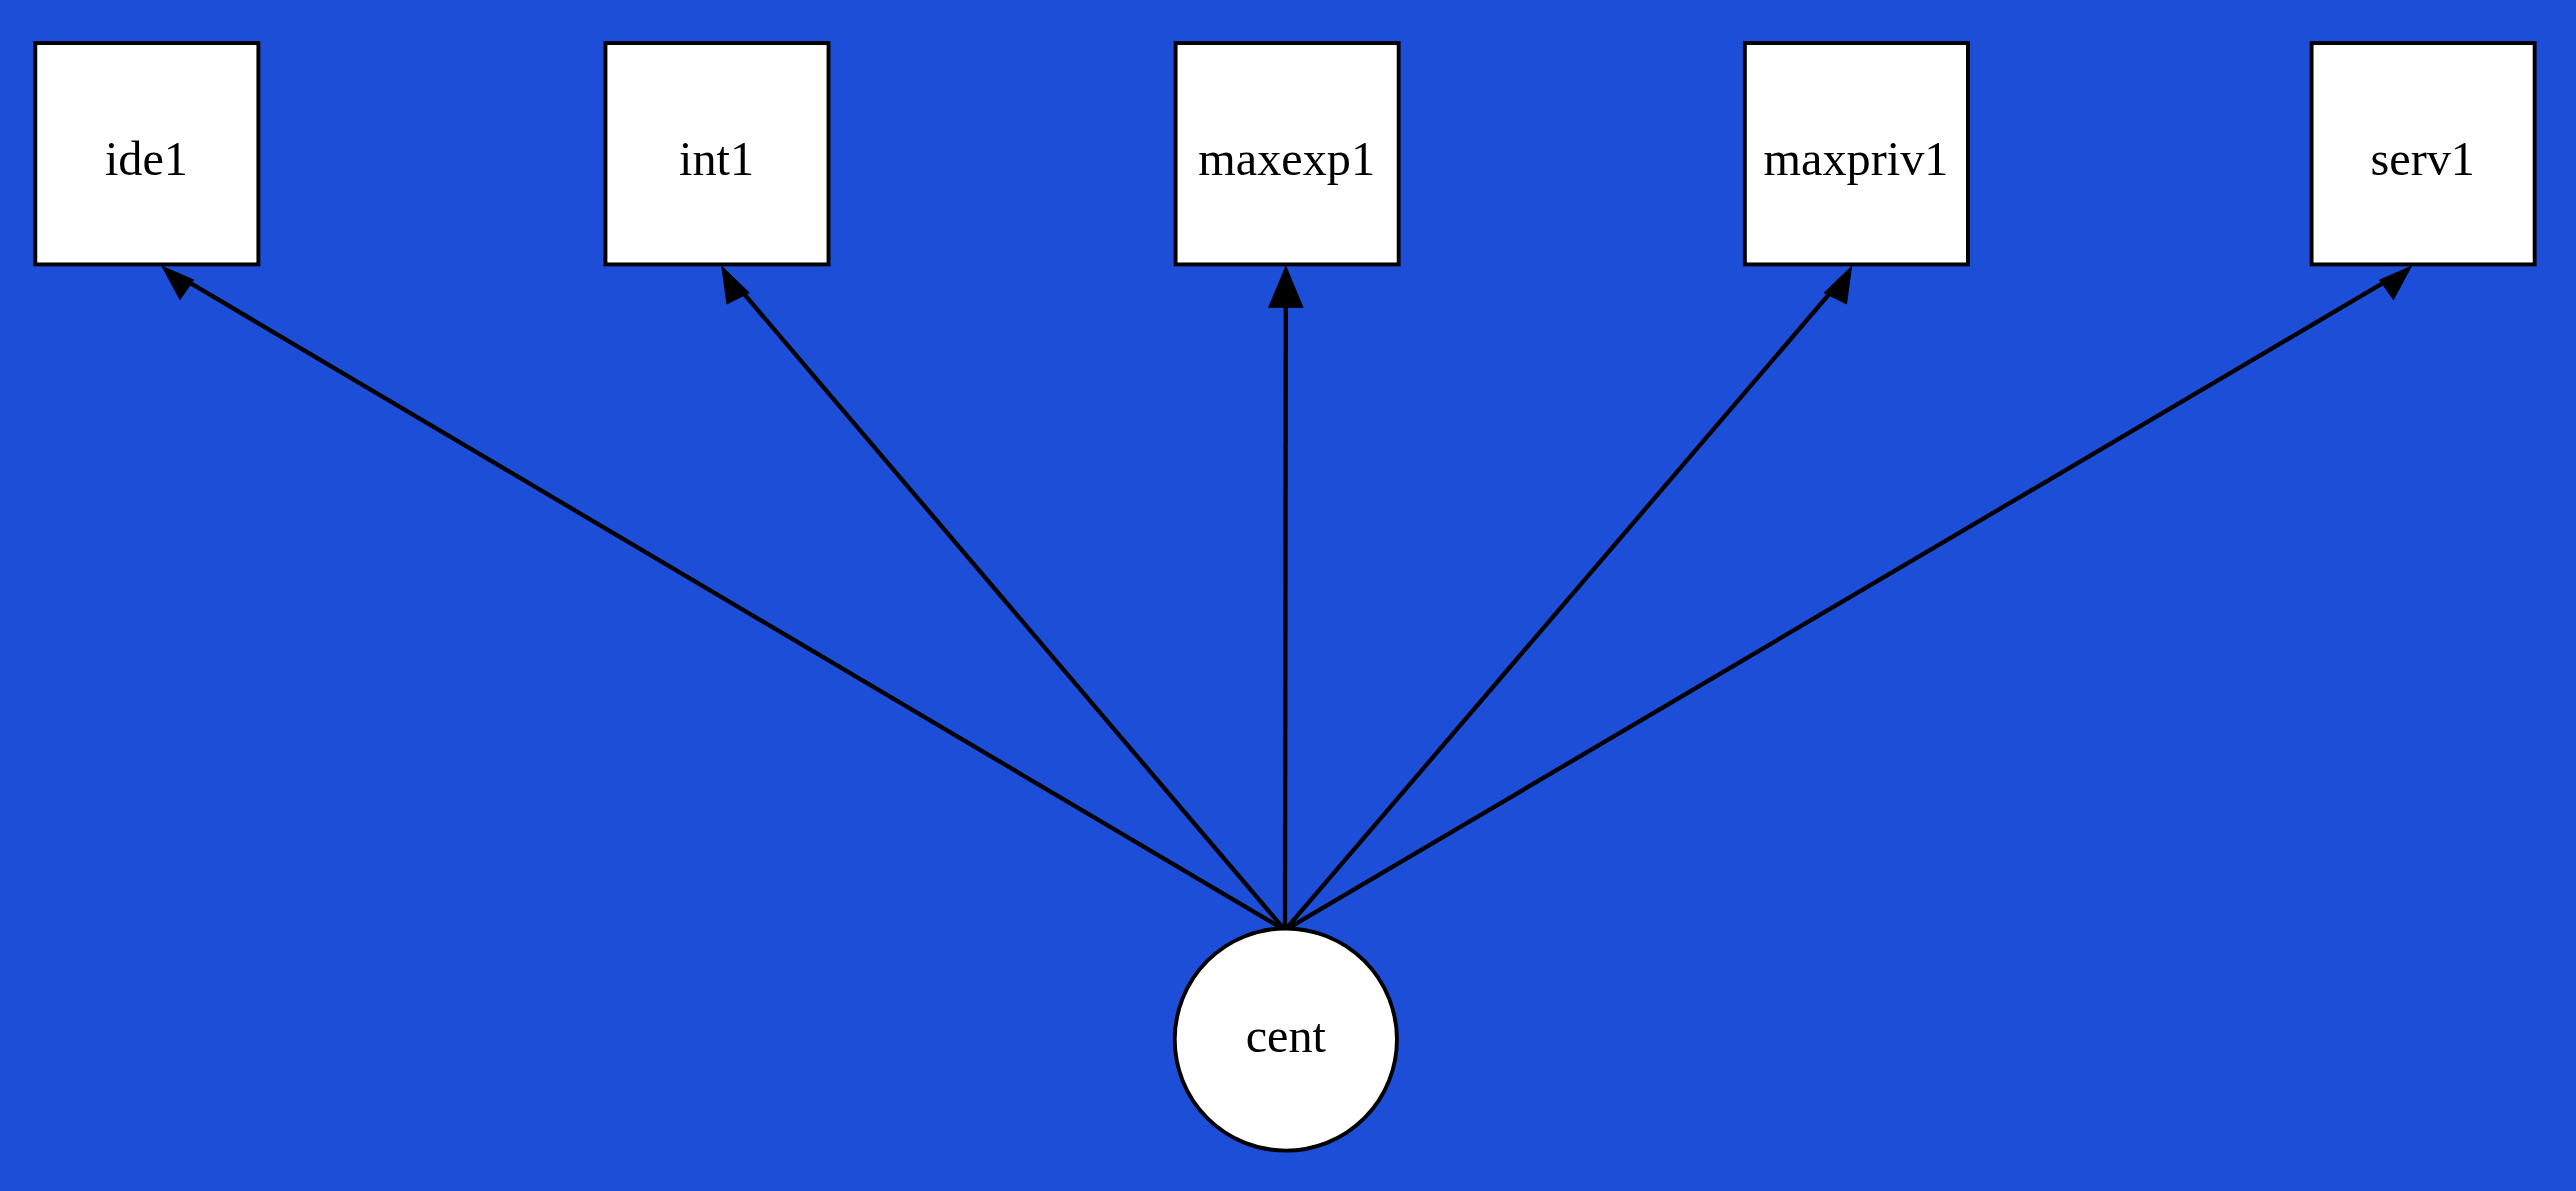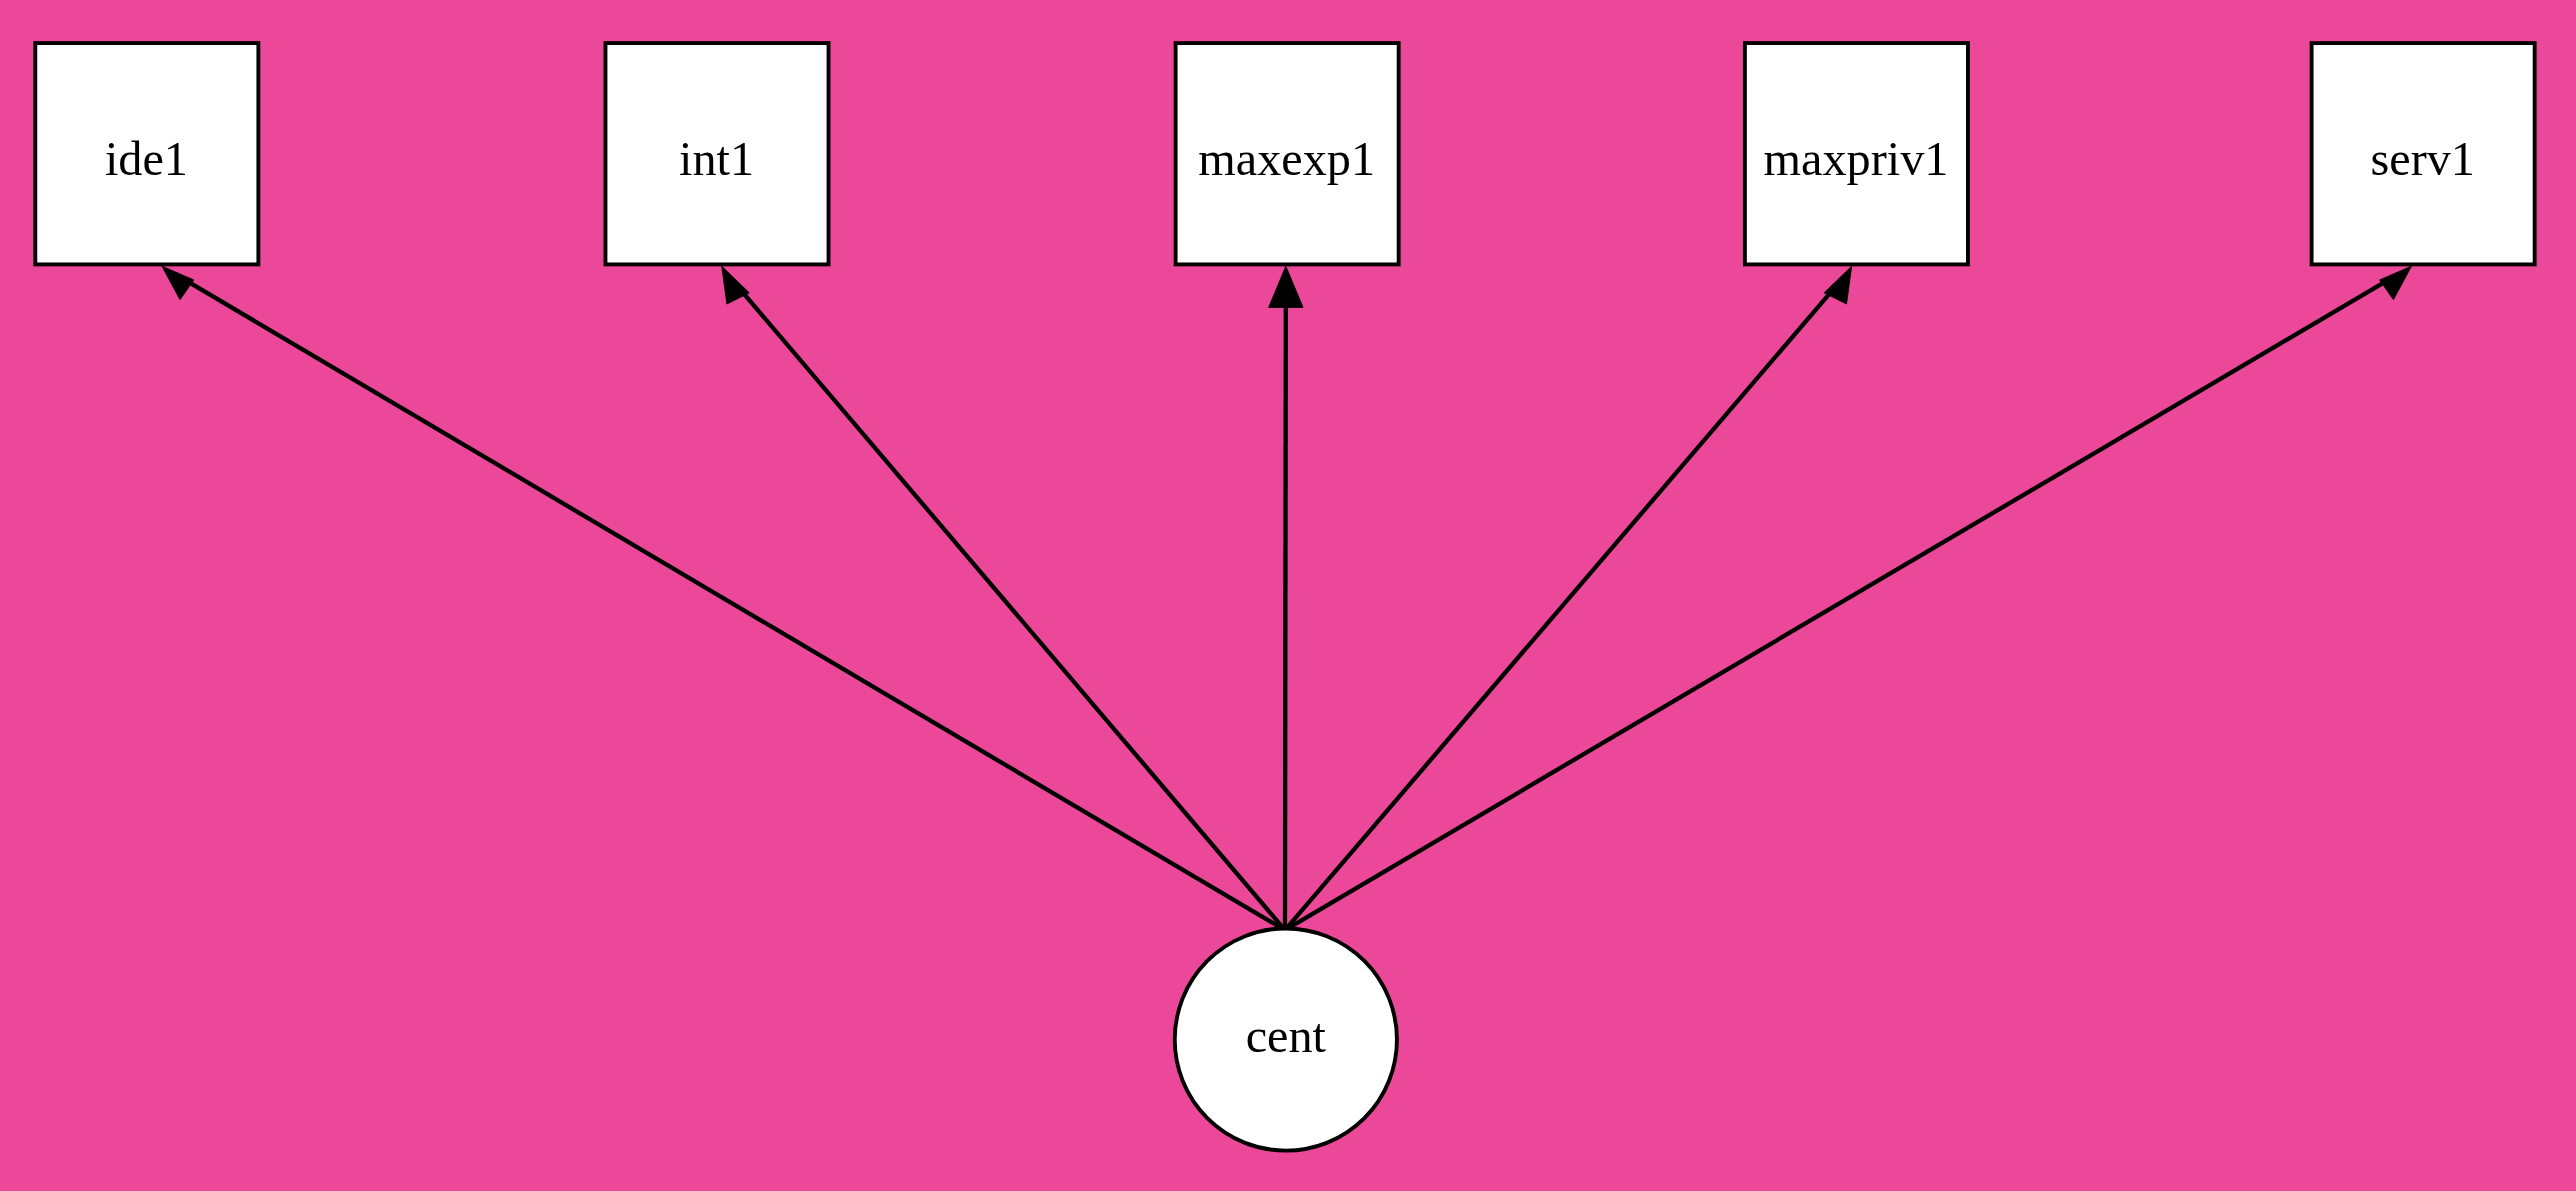--- a/index.html
+++ b/index.html
@@ -5,21 +5,21 @@
 <style>
   html, body {
     margin: 0;
     padding: 0;
     background: #ffffff;
   }
   #canvas {
     position: relative;
     width: 2576px;
     height: 1192px;
-    background: #ec4899;
+    background: #1d4ed8;
     overflow: hidden;
     font-family: "Liberation Serif", "DejaVu Serif", serif;
   }
   #diagram-svg {
     position: absolute;
     left: 0;
     top: 0;
     width: 2576px;
     height: 1192px;
   }

